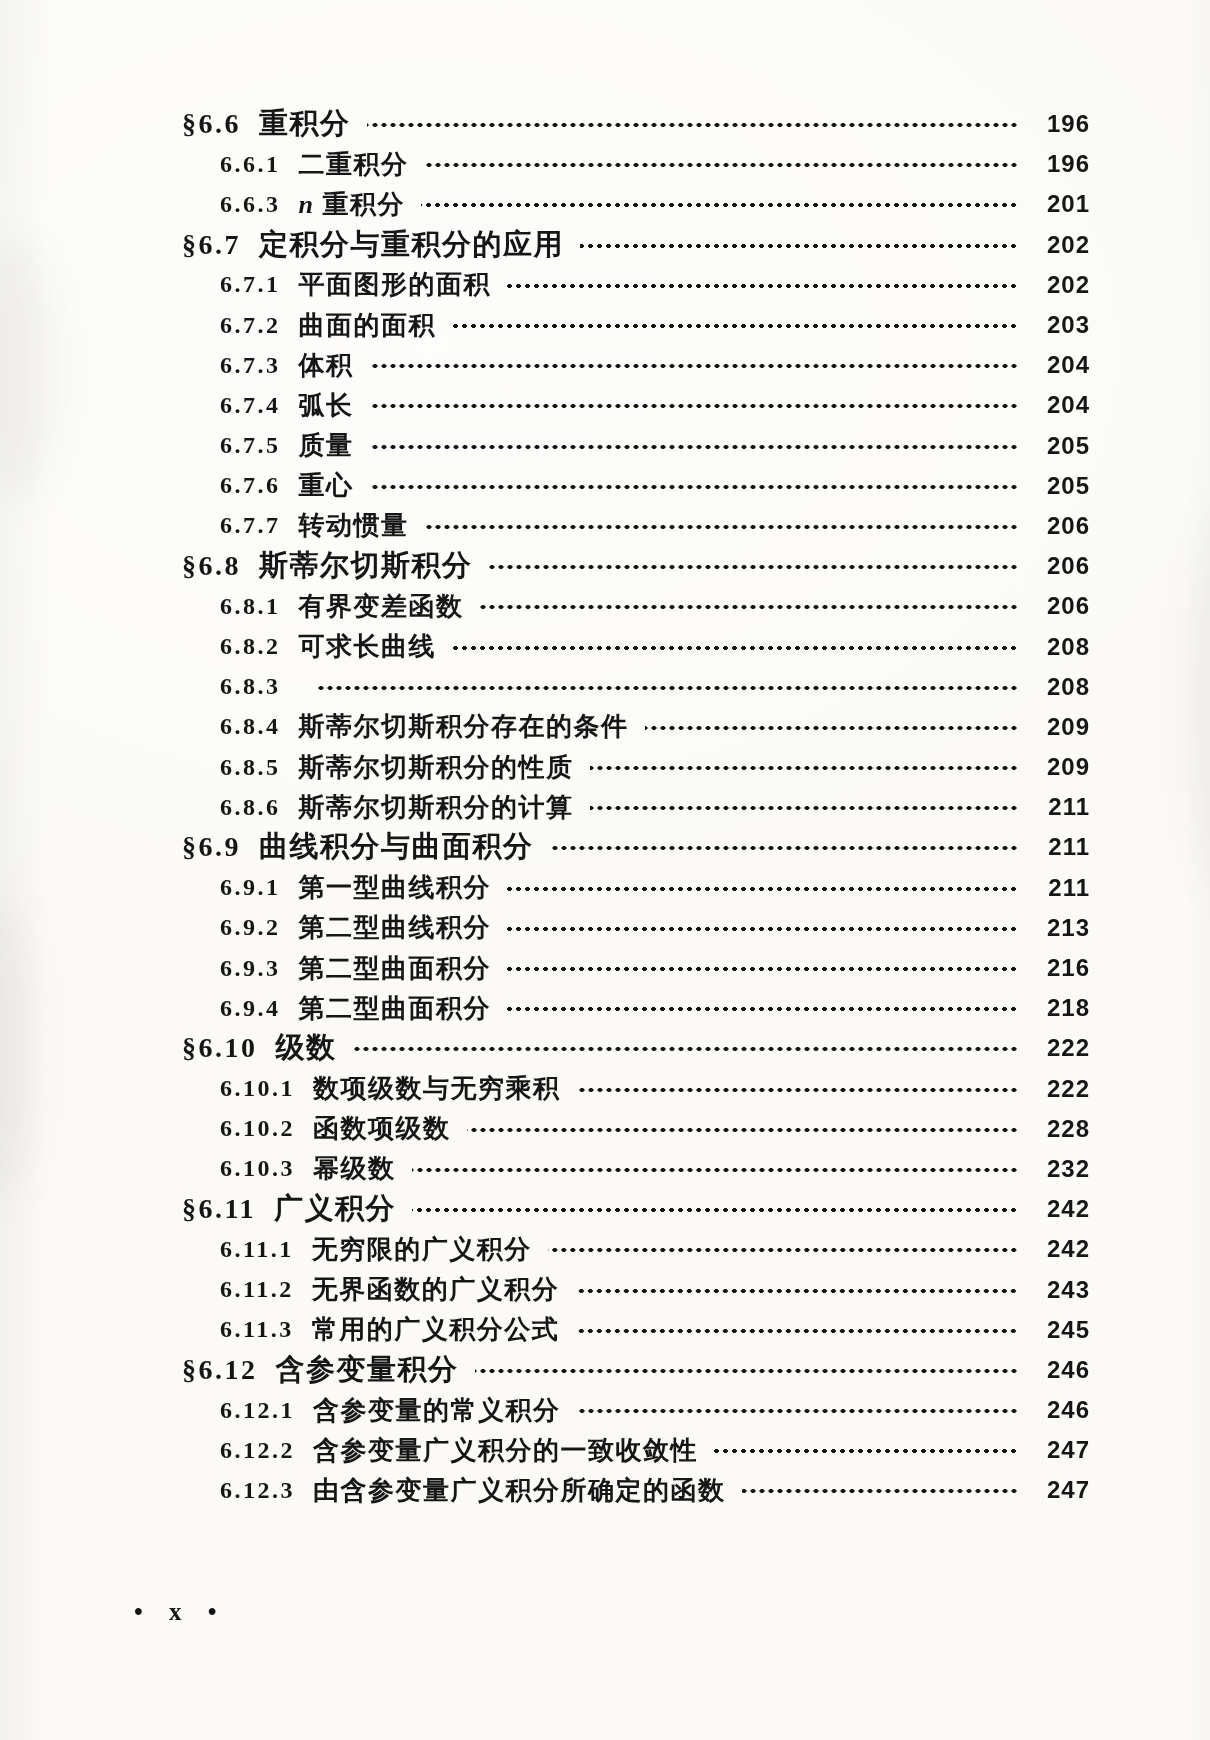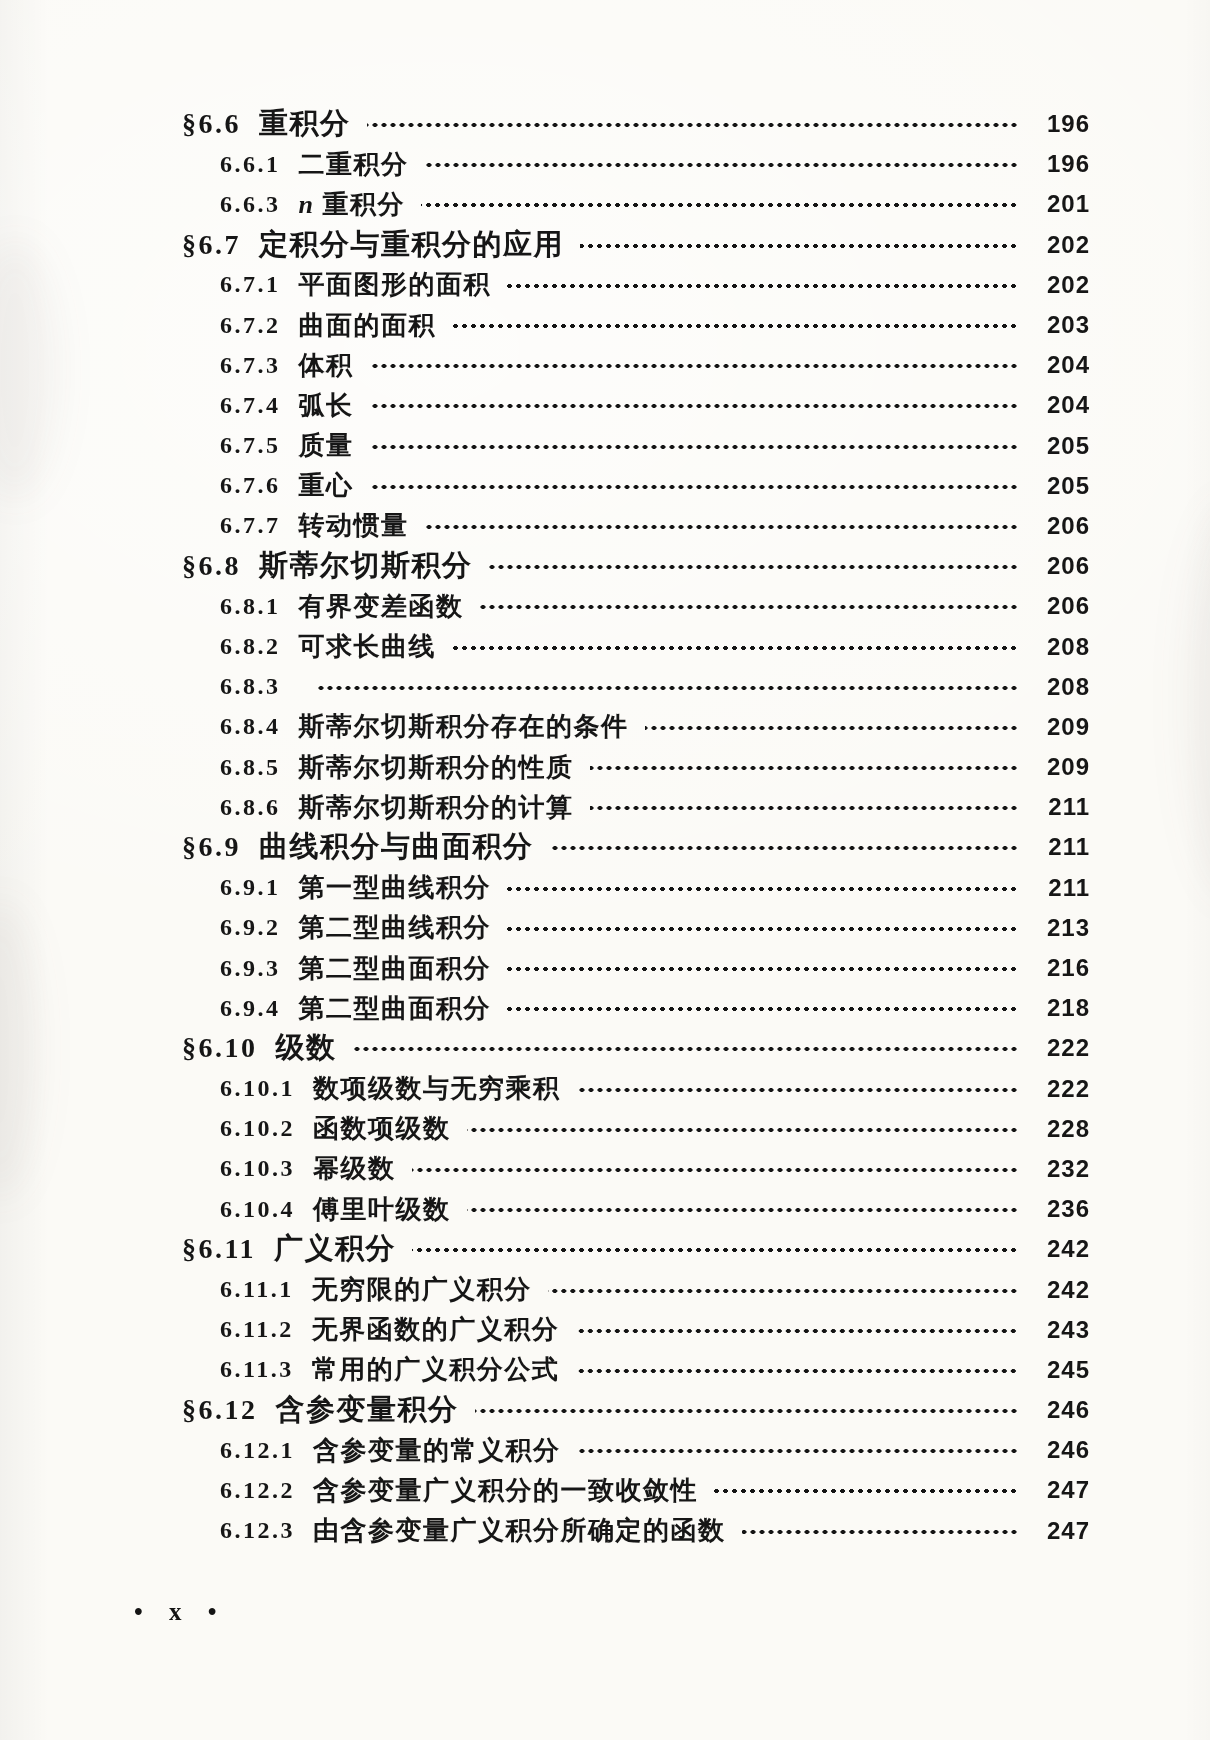--- a/index.html
+++ b/index.html
@@ -260,26 +260,20 @@
     <span class="entry-title">函数项级数</span>
     <span class="dot-leader"></span>
     <span class="entry-page">228</span>
   </div>
       <div class="toc-row sub">
     <span class="entry-num">6.10.3</span>
     <span class="entry-title">幂级数</span>
     <span class="dot-leader"></span>
     <span class="entry-page">232</span>
   </div>
-      <div class="toc-row sub">
-    <span class="entry-num">6.10.4</span>
-    <span class="entry-title">傅里叶级数</span>
-    <span class="dot-leader"></span>
-    <span class="entry-page">236</span>
-  </div>
       <div class="toc-row section">
     <span class="entry-num">§6.11</span>
     <span class="entry-title">广义积分</span>
     <span class="dot-leader"></span>
     <span class="entry-page">242</span>
   </div>
       <div class="toc-row sub">
     <span class="entry-num">6.11.1</span>
     <span class="entry-title">无穷限的广义积分</span>
     <span class="dot-leader"></span>

